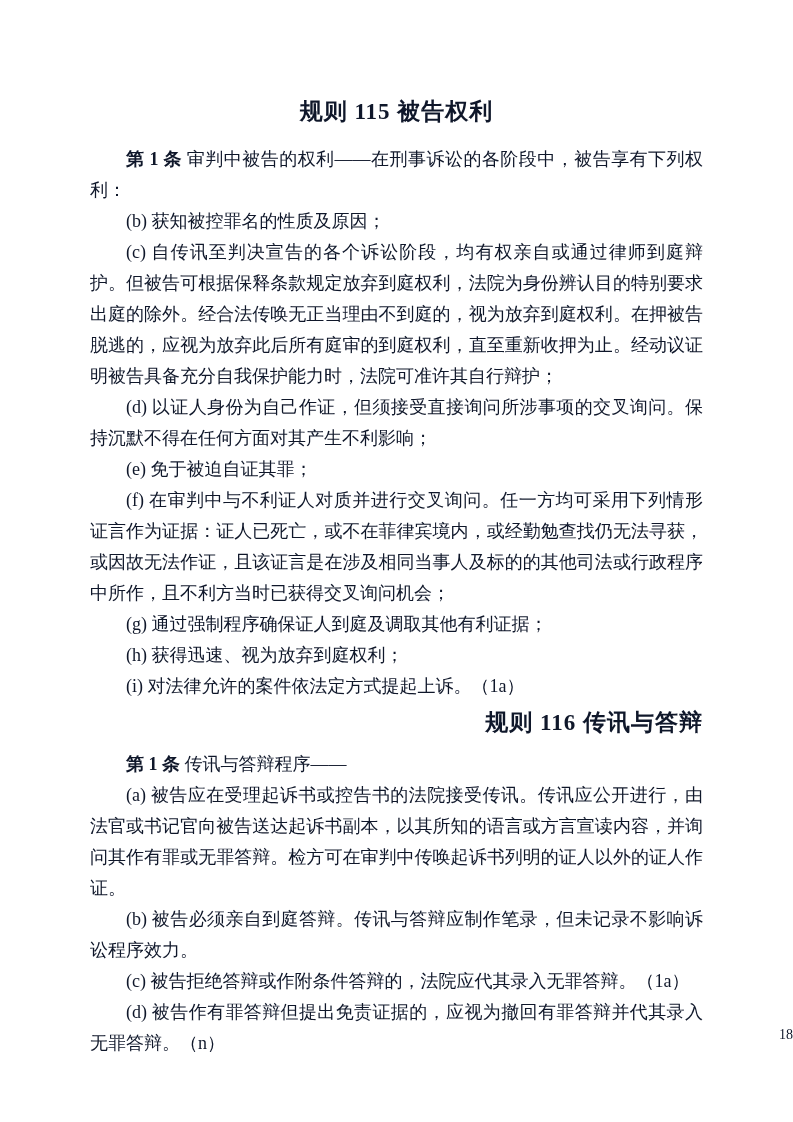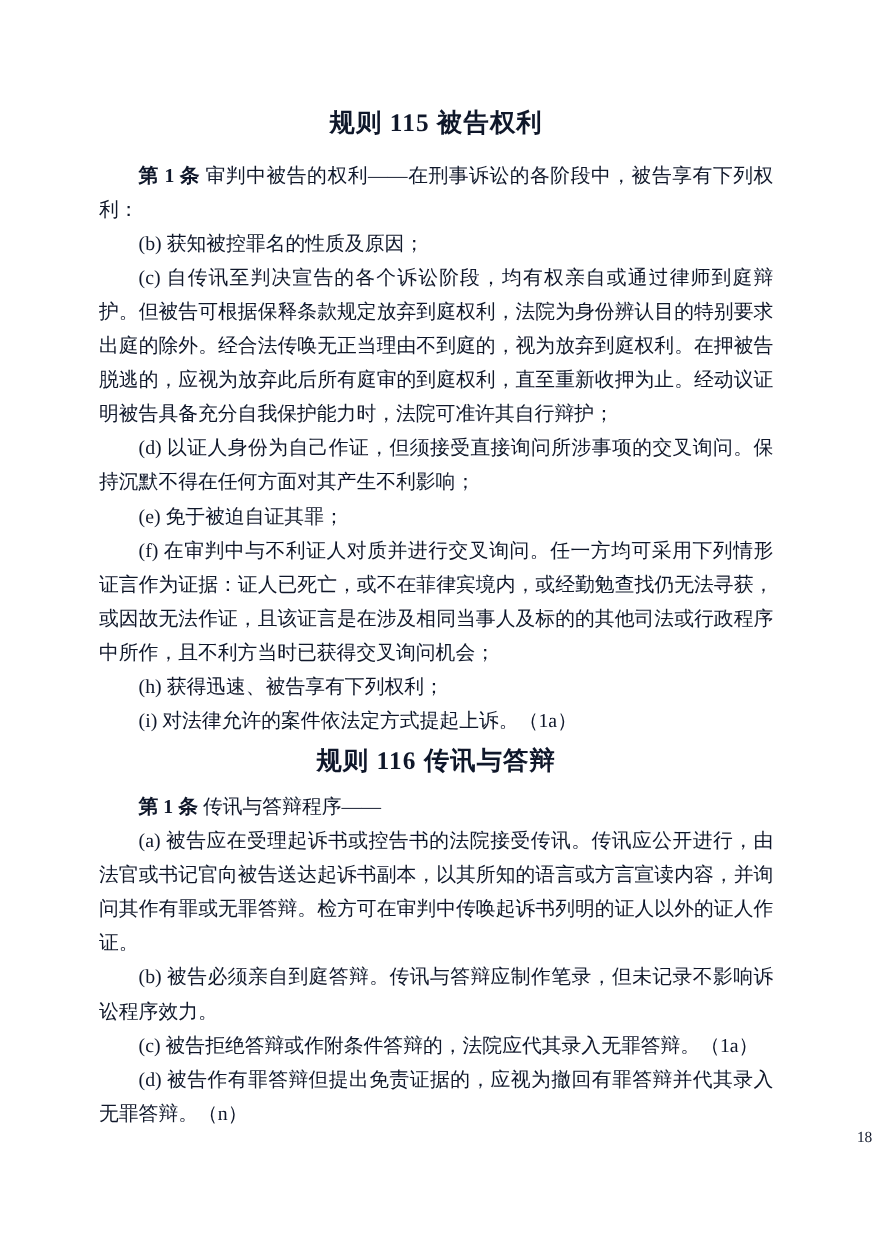--- a/index.html
+++ b/index.html
@@ -27,20 +27,21 @@
     font-size: 23px;
     font-weight: bold;
     text-align: center;
     line-height: 32px;
     margin: 0 0 16px 0;
     letter-spacing: 1px;
   }
   .section-title.second {
     margin-top: 5px;
     margin-bottom: 10px;
+    text-align: right;
   }
   .para {
     font-size: 18px;
     line-height: 31px;
     margin: 0;
     text-align: justify;
     text-justify: inter-character;
     text-indent: 2em;
     word-break: break-all;
   }
@@ -64,21 +65,22 @@
   <div class="content">
 
     <h1 class="section-title">规则 115 被告权利</h1>
 
     <p class="para"><b class="lead">第 1 条</b><span> 审判中被告的权利——在刑事诉讼的各阶段中，被告享有下列权利：</span></p>
     <p class="para">(b) 获知被控罪名的性质及原因；</p>
     <p class="para">(c) 自传讯至判决宣告的各个诉讼阶段，均有权亲自或通过律师到庭辩护。但被告可根据保释条款规定放弃到庭权利，法院为身份辨认目的特别要求出庭的除外。经合法传唤无正当理由不到庭的，视为放弃到庭权利。在押被告脱逃的，应视为放弃此后所有庭审的到庭权利，直至重新收押为止。经动议证明被告具备充分自我保护能力时，法院可准许其自行辩护；</p>
     <p class="para">(d) 以证人身份为自己作证，但须接受直接询问所涉事项的交叉询问。保持沉默不得在任何方面对其产生不利影响；</p>
     <p class="para">(e) 免于被迫自证其罪；</p>
     <p class="para">(f) 在审判中与不利证人对质并进行交叉询问。任一方均可采用下列情形证言作为证据：证人已死亡，或不在菲律宾境内，或经勤勉查找仍无法寻获，或因故无法作证，且该证言是在涉及相同当事人及标的的其他司法或行政程序中所作，且不利方当时已获得交叉询问机会；</p>
-    <p class="para">(h) 获得迅速、被告享有下列权利；</p>
+    <p class="para">(g) 通过强制程序确保证人到庭及调取其他有利证据；</p>
+    <p class="para">(h) 获得迅速、视为放弃到庭权利；</p>
     <p class="para">(i) 对法律允许的案件依法定方式提起上诉。（1a）</p>
 
     <h1 class="section-title second">规则 116 传讯与答辩</h1>
 
     <p class="para"><b class="lead">第 1 条</b><span> 传讯与答辩程序——</span></p>
     <p class="para">(a) 被告应在受理起诉书或控告书的法院接受传讯。传讯应公开进行，由法官或书记官向被告送达起诉书副本，以其所知的语言或方言宣读内容，并询问其作有罪或无罪答辩。检方可在审判中传唤起诉书列明的证人以外的证人作证。</p>
     <p class="para">(b) 被告必须亲自到庭答辩。传讯与答辩应制作笔录，但未记录不影响诉讼程序效力。</p>
     <p class="para">(c) 被告拒绝答辩或作附条件答辩的，法院应代其录入无罪答辩。（1a）</p>
     <p class="para">(d) 被告作有罪答辩但提出免责证据的，应视为撤回有罪答辩并代其录入无罪答辩。（n）</p>
 

